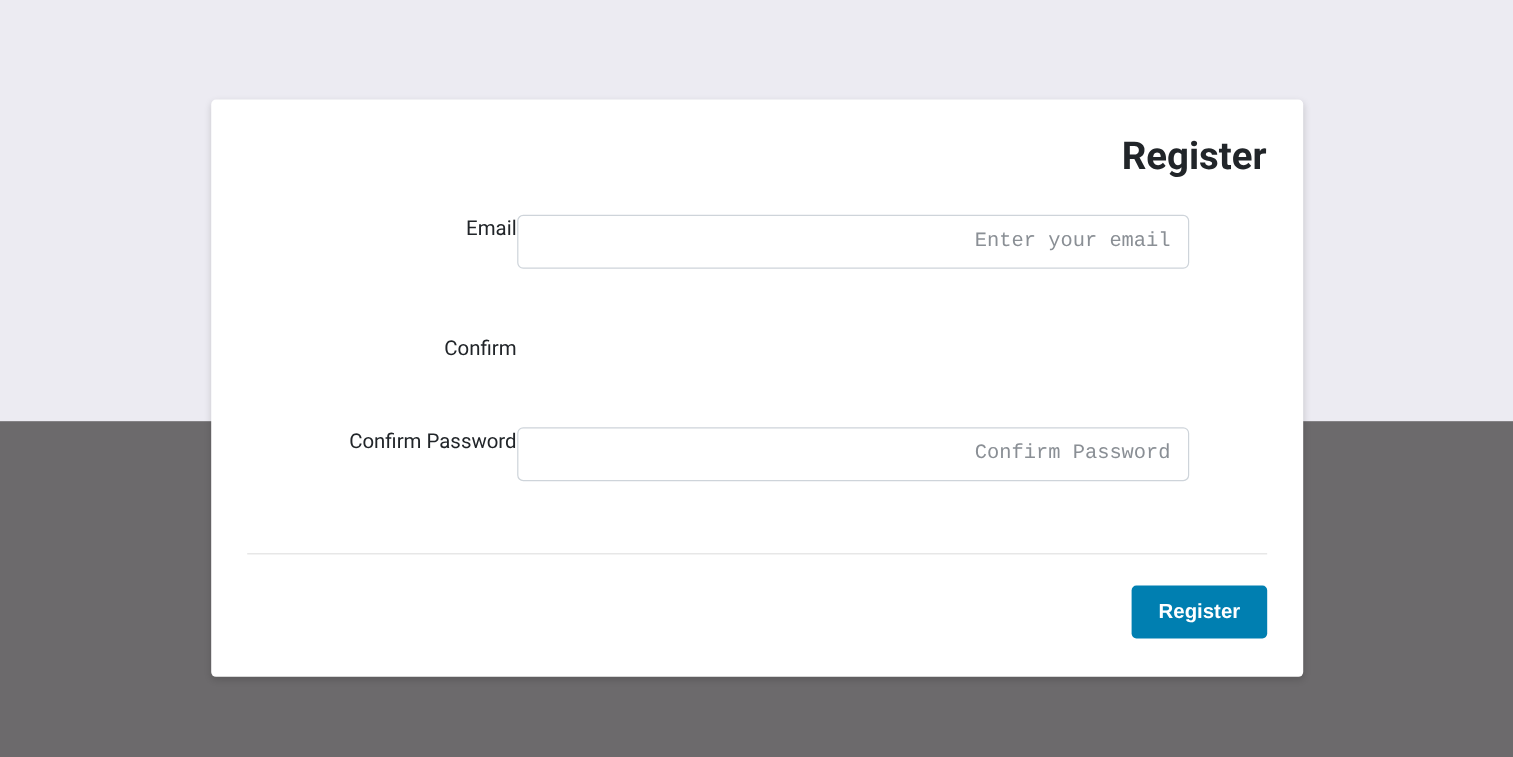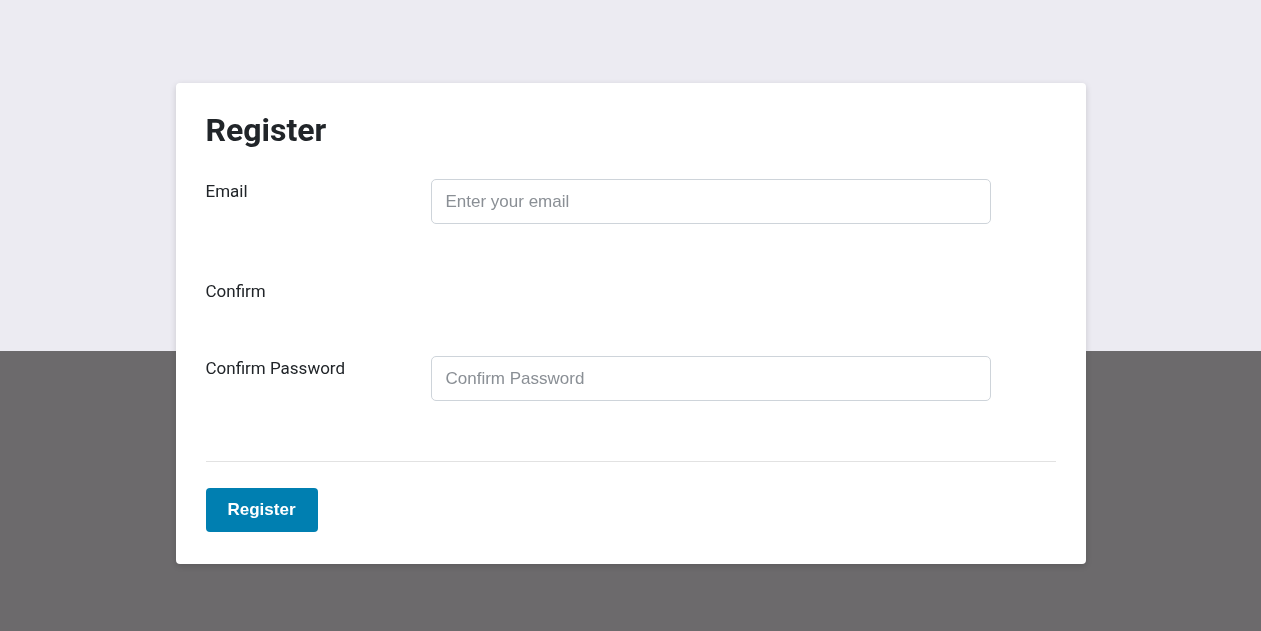--- a/index.html
+++ b/index.html
@@ -1,18 +1,19 @@
 <!DOCTYPE html>
 <html><head>
   <meta charset="utf-8">
   <style>
     * {
       margin: 0;
       padding: 0;
       box-sizing: border-box;
+      text-align: right;
     }
     body {
       font-family: "Segoe UI", -apple-system, BlinkMacSystemFont, Roboto, "Helvetica Neue", Arial, sans-serif;
       background: #ecebf2;
       min-height: 631px;
       position: relative;
     }
     .dark-stripe {
       position: absolute;
       top: 351px;
@@ -58,20 +59,21 @@
     }
     .text-input {
       width: 100%;
       height: 45px;
       border: 1px solid #ced4da;
       border-radius: 5px;
       padding: 0 14px;
       font-size: 17px;
       color: #4d7c0f;
       background: #fff;
+      font-family: Liberation Mono, monospace;
     }
     .text-input::placeholder {
       color: #8a8f95;
     }
     hr.divider {
       border: none;
       border-top: 1px solid #e2e2e2;
       margin-bottom: 26px;
     }
     .submit-btn {

